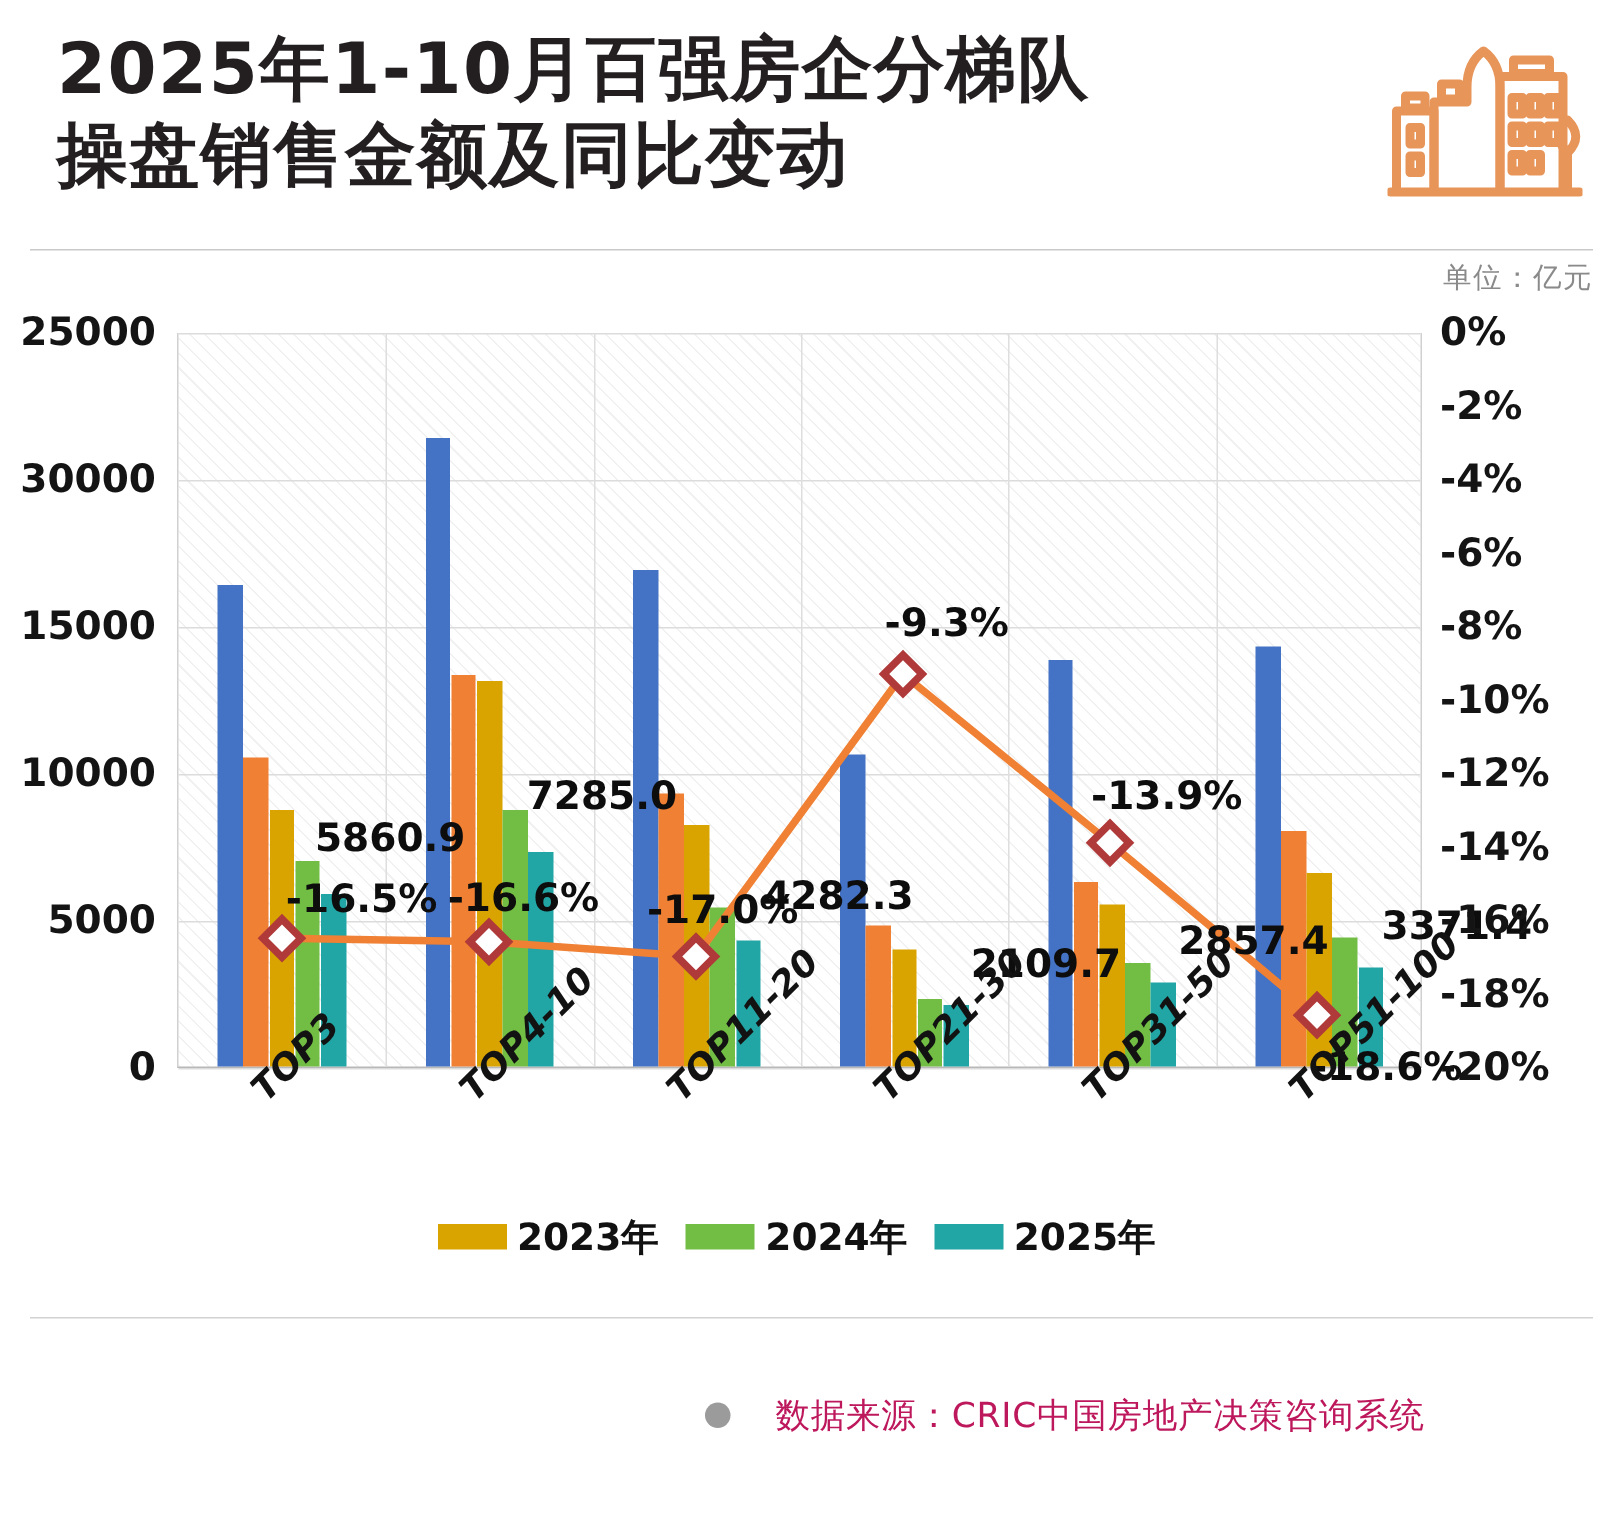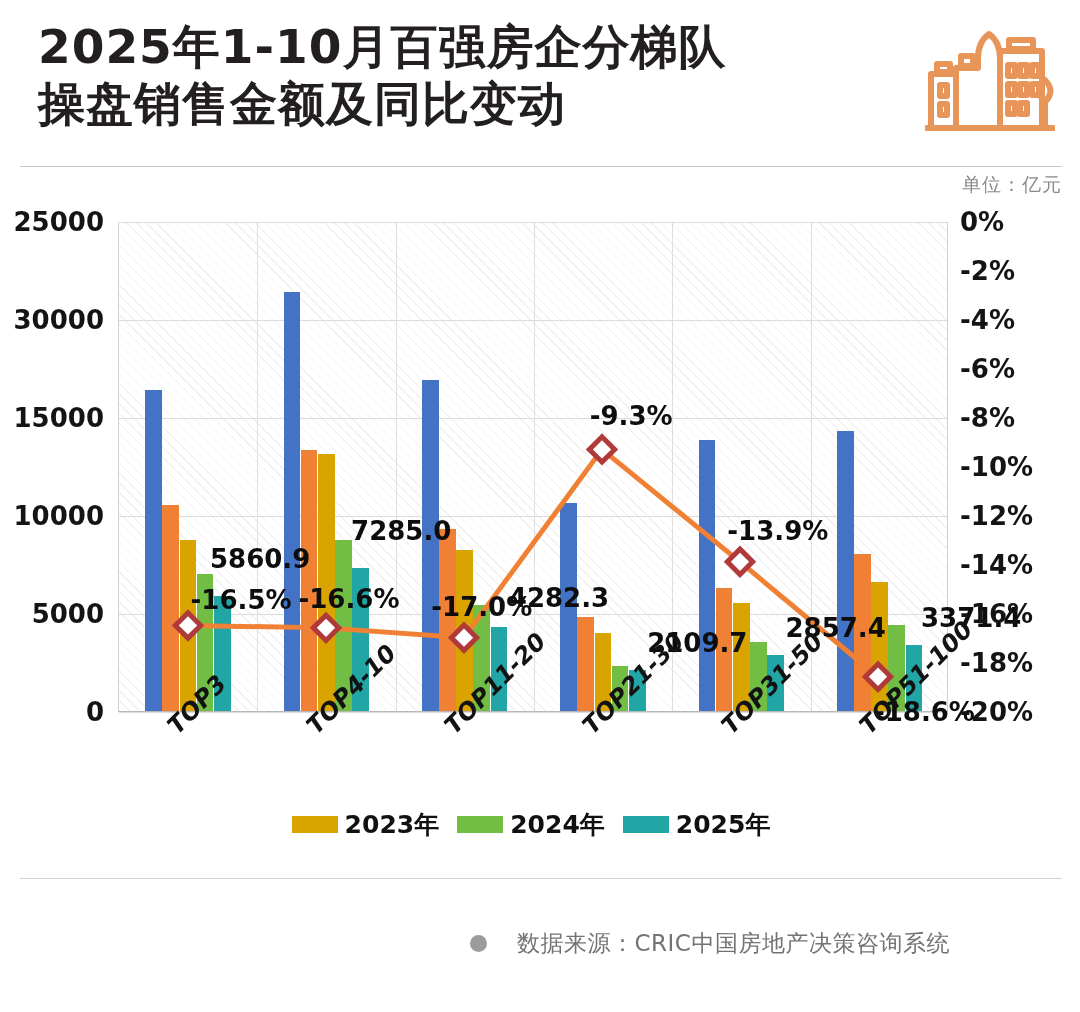--- a/index.html
+++ b/index.html
@@ -105,21 +105,21 @@
   }
 
   
   .foot-rule{position:absolute;left:20px;top:878px;width:1042px;height:1px;background:#d2d2d2;}
   .footer{
     position:absolute;left:470px;top:928px;
     display:flex;align-items:center;
   }
   .fdot{width:17px;height:17px;border-radius:50%;background:#9b9b9b;margin-right:30px;}
   .ftext{
-    font-size:23px;color:#737373;white-space:nowrap;letter-spacing:.5px;
+    font-size:23px;color:#be185d;white-space:nowrap;letter-spacing:.5px;
     font-family:"DejaVu Sans","Liberation Sans",sans-serif;
   }
 </style>
 </head>
 <body>
 
 <div class="page">
 
   <div class="header">
     <div class="title">

